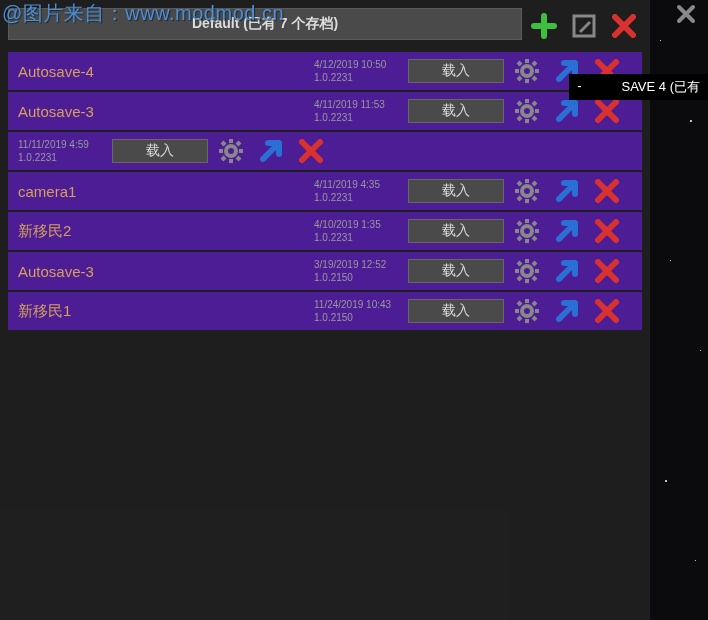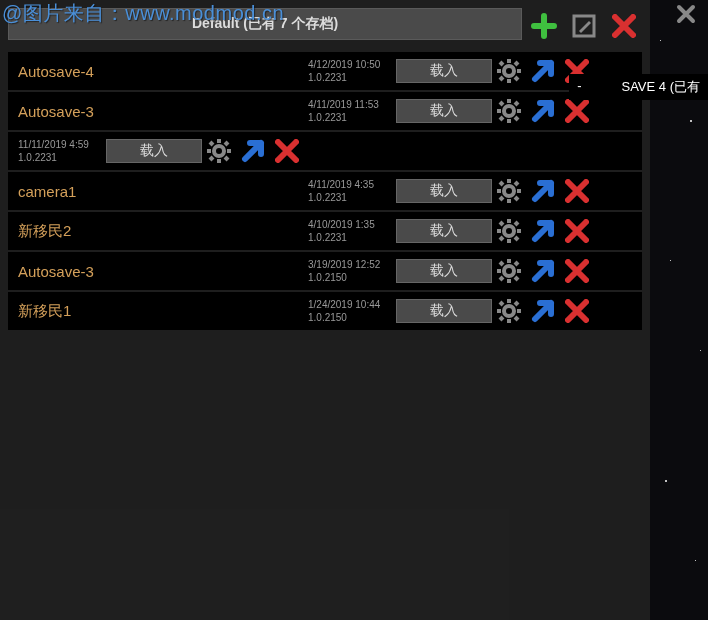--- a/index.html
+++ b/index.html
@@ -57,23 +57,24 @@
   }
   .save-list {
     display: flex;
     flex-direction: column;
     padding: 4px 8px;
     gap: 2px;
   }
   .save-row {
     display: flex;
     align-items: center;
-    background: #000000;
+    background: #4c1d95;
     height: 38px;
     padding: 0 4px 0 10px;
+    gap: 6px;
   }
   .save-name {
     flex: 0 0 290px;
     color: #d4a05a;
     font-size: 15px;
   }
   .save-meta {
     flex: 0 0 88px;
     display: flex;
     flex-direction: column;
@@ -369,21 +370,21 @@
     </div>
     <div class="row-icon">
       <svg width="24" height="24" viewBox="0 0 24 24">
         <path d="M3 3 L21 21 M21 3 L3 21" stroke="#d93030" stroke-width="6" stroke-linecap="round"></path>
       </svg>
     </div>
   </div>
       <div class="save-row">
     <div class="save-name">新移民1</div>
     <div class="save-meta">
-      <span>1/24/2019 10:44</span>
+      <span>11/24/2019 10:43</span>
       <span>1.0.2150</span>
     </div>
     <div class="load-btn">
       <span>载入</span>
     </div>
     <div class="row-icon">
       <svg width="28" height="28" viewBox="0 0 28 28">
         <circle cx="14" cy="14" r="5" fill="none" stroke="#888" stroke-width="4"></circle>
         <g stroke="#888" stroke-width="4">
           <path d="M14 2 V6"></path>

